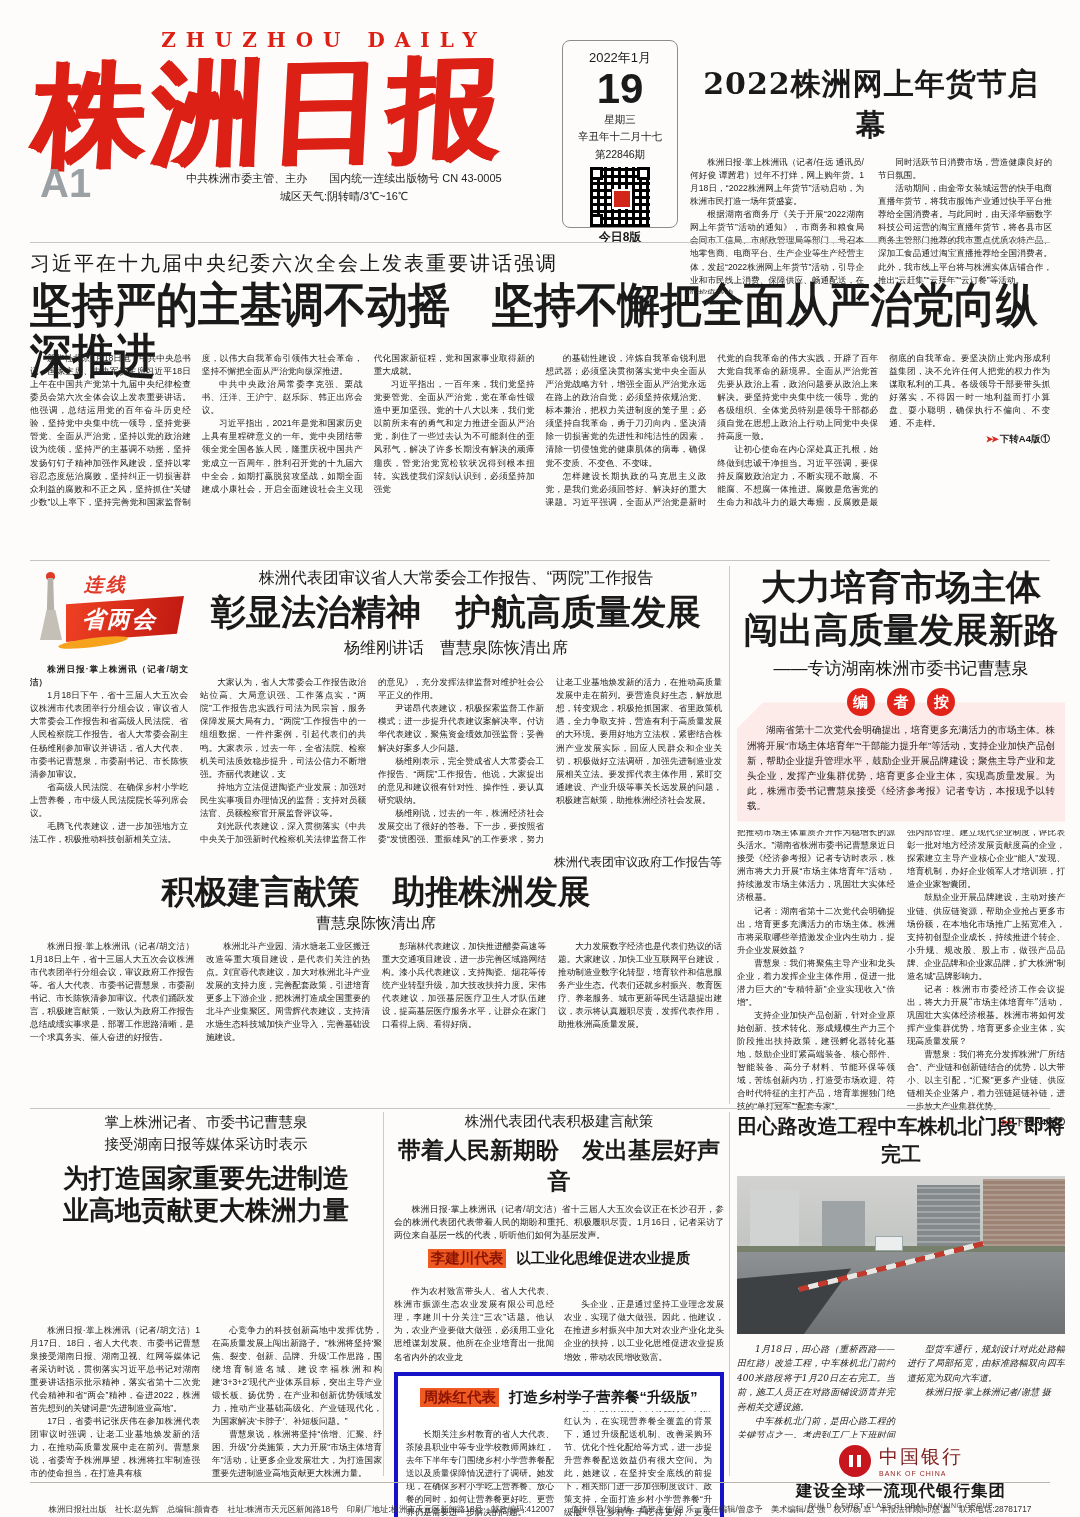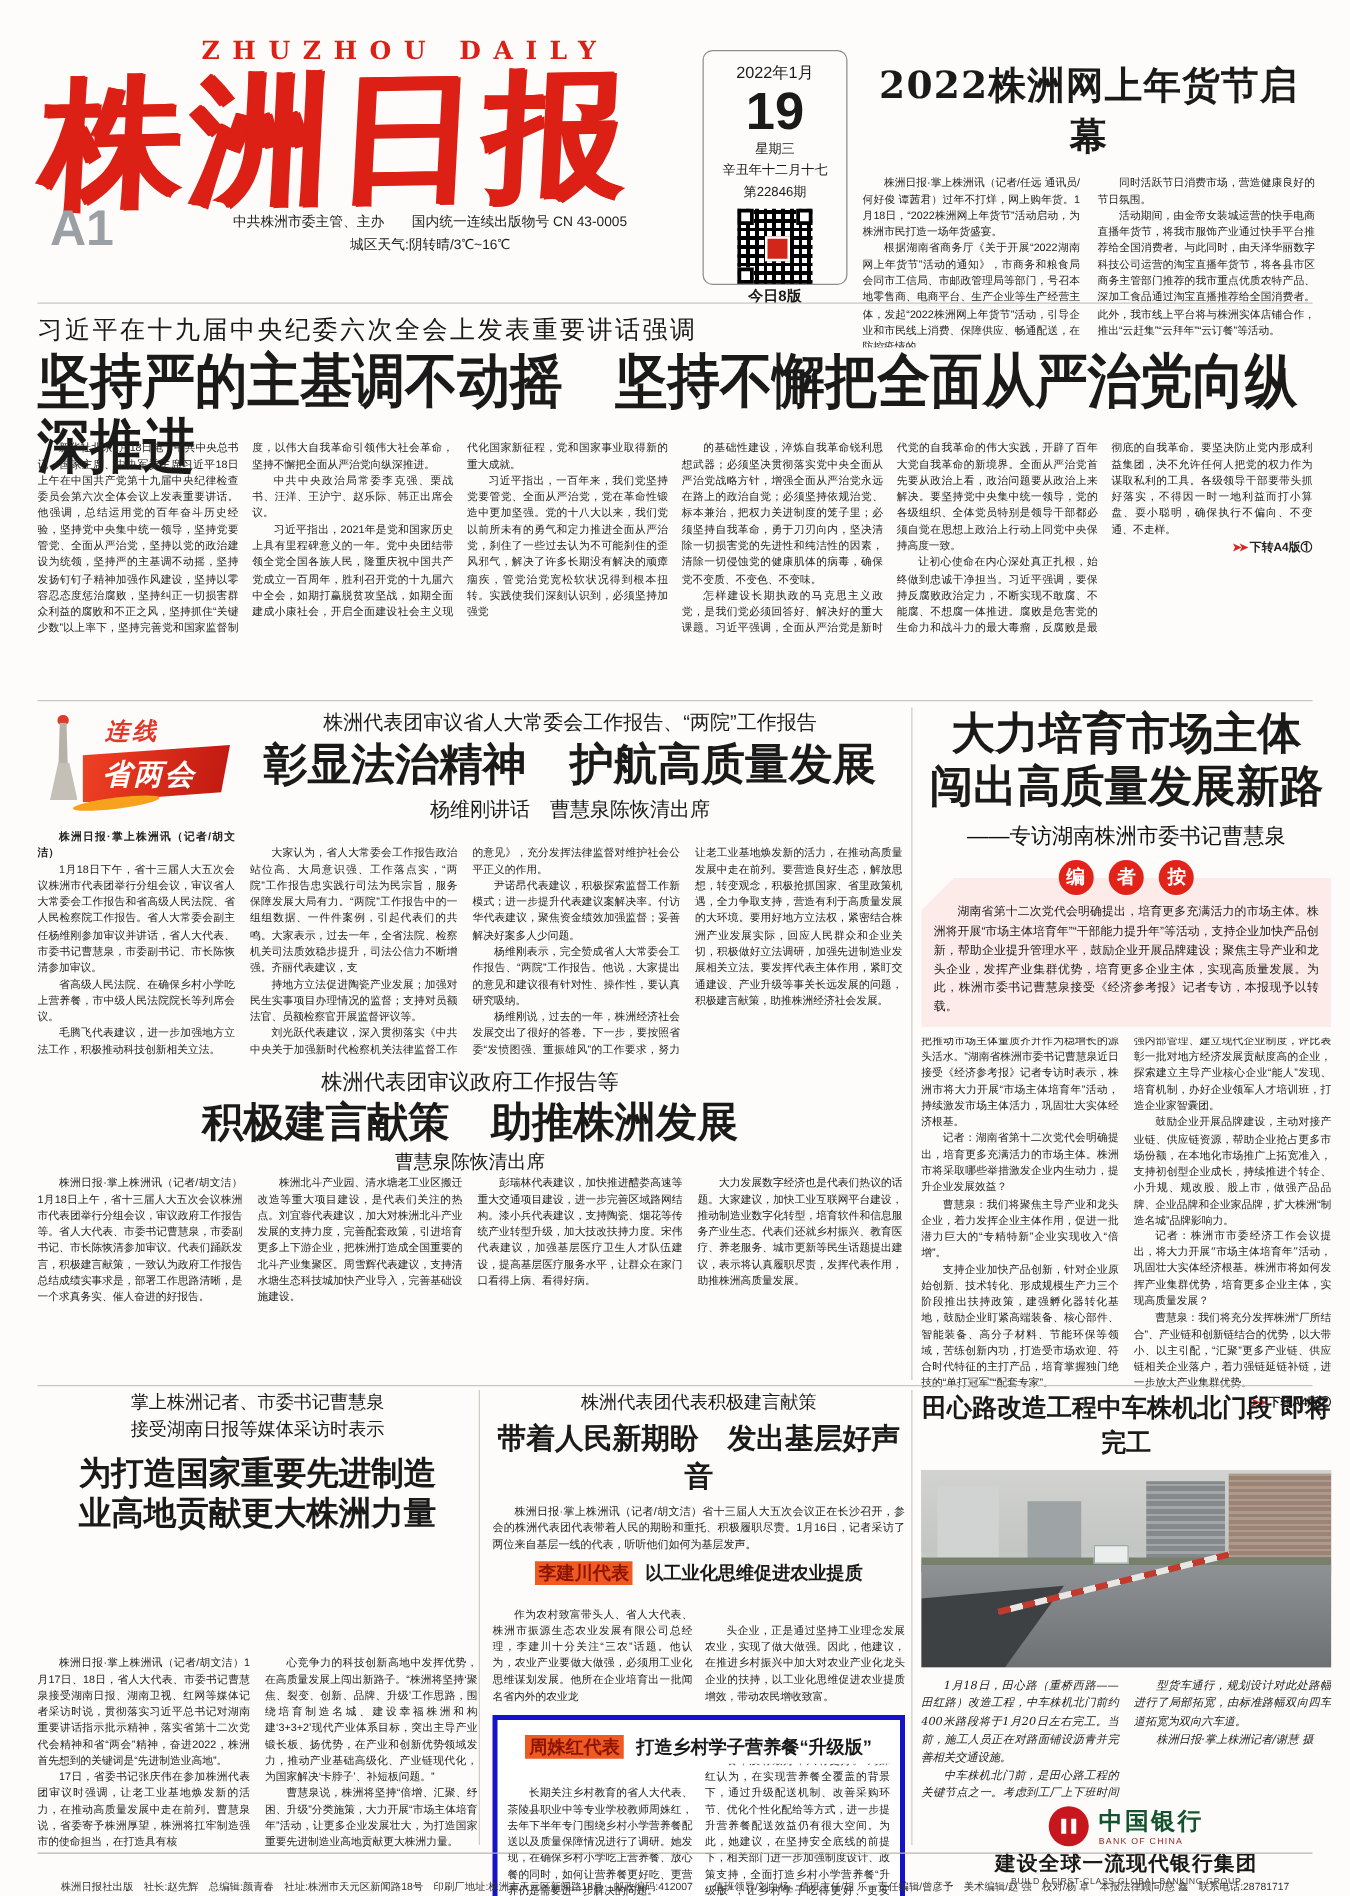--- a/index.html
+++ b/index.html
@@ -32,21 +32,21 @@
   .db-day{font-size:42px;font-weight:bold;line-height:1.05;}
   .db-week,.db-lunar,.db-issue{font-size:10.5px;line-height:1.65;}
   .db-qr{position:relative;width:60px;height:60px;margin:4px auto 2px;
      background:repeating-linear-gradient(90deg,#000 0 3px,rgba(255,255,255,0) 3px 7px),
                 repeating-linear-gradient(0deg,#000 0 3px,#fff 3px 7px);}
   .db-qr .corner{position:absolute;width:13px;height:13px;border:3px solid #000;background:#fff;box-sizing:border-box;}
   .db-qr .c1{left:0;top:0}.db-qr .c2{right:0;top:0}.db-qr .c3{left:0;bottom:0}
   .db-qr .red{position:absolute;left:22px;top:22px;width:16px;height:16px;background:#d3261b;border:2px solid #fff;}
   .db-pages{font-size:12px;font-weight:bold;}
   
-  #topart{position:absolute;left:690px;top:48px;width:362px;height:186px;}
+  #topart{position:absolute;left:690px;top:64px;width:362px;height:186px;}
   .ta-title{font-family:"DejaVu Serif",serif;font-weight:900;font-size:30px;letter-spacing:1px;
             text-align:center;margin:0 0 10px;}
   .ta-cols{display:flex;gap:14px;}
   .ta-col{flex:1;overflow:hidden;height:138px;}
   
   #banner{position:absolute;left:30px;top:250px;width:1020px;text-align:left;}
   .bn-kicker{font-size:20px;letter-spacing:2px;margin:0 0 8px;}
   .bn-headline{font-size:42px;font-weight:900;letter-spacing:0px;margin:0;line-height:1.1;
                font-family:"Liberation Sans",sans-serif;transform:scaleY(1.12);}
   #mainbody{position:absolute;left:30px;top:352px;width:1020px;height:206px;column-count:6;
@@ -71,21 +71,21 @@
            clip-path:polygon(0 18%,100% 0,94% 82%,0 100%);}
   .lx-flag span{position:absolute;left:16px;top:8px;color:#fff;font-size:23px;font-weight:900;
            font-style:italic;letter-spacing:2px;}
   .lx-swoosh{position:absolute;left:26px;top:68px;width:70px;height:9px;background:#f6a21c;
              border-radius:50%;transform:rotate(-7deg);}
   .fz-body{position:absolute;left:0;top:92px;width:692px;height:188px;display:flex;gap:12px;}
   .fz-c1{width:158px;overflow:hidden;}
   .fz-c234{flex:1;column-count:3;column-gap:12px;overflow:hidden;}
   
   .jy-head{position:absolute;left:0;top:288px;width:692px;text-align:center;}
-  .jy-kicker{font-size:17px;margin:0 0 3px;}
+  .jy-kicker{font-size:12px;margin:0 0 3px;text-align:right;}
   .jy-headline{font-size:33px;font-weight:900;margin:0;line-height:1.1;}
   .jy-deck{font-size:15px;margin:4px 0 0;}
   .jy-body{position:absolute;left:0;top:374px;width:692px;height:164px;column-count:4;column-gap:12px;overflow:hidden;}
   
   #interview{position:absolute;left:737px;top:566px;width:328px;height:540px;}
   .iv-headline{font-size:35px;font-weight:900;text-align:center;margin:0;line-height:1.22;}
   .iv-deck{font-size:17px;text-align:center;margin:6px 0 8px;color:#111;}
   .iv-tags{text-align:center;position:relative;z-index:2;margin-bottom:-14px;}
   .iv-tag{display:inline-block;width:28px;height:28px;line-height:28px;border-radius:50%;
           background:#e2231a;color:#fff;font-size:15px;font-weight:bold;margin:0 4px;}
@@ -135,21 +135,21 @@
           font-family:"DejaVu Serif",serif;font-style:italic;font-size:9px;line-height:1.6;}
   .tx-cap .para{text-indent:2em;}
   .tx-col{flex:1;}
   .credit{text-align:left;text-indent:0;font-style:italic;}
   
   #bank{margin-top:6px;text-align:center;}
   .bk-row{display:flex;align-items:center;justify-content:center;gap:8px;}
   .bk-logo{position:relative;width:32px;height:32px;border-radius:50%;background:#c8161e;}
   .bk-logo .sq{position:absolute;left:10px;top:10px;width:12px;height:12px;background:#fff;}
   .bk-logo .bar{position:absolute;left:14px;top:5px;width:4px;height:22px;background:#c8161e;}
-  .bk-cn{font-family:"DejaVu Serif",serif;font-weight:700;font-size:19px;color:#14532d;letter-spacing:2px;}
+  .bk-cn{font-family:"DejaVu Serif",serif;font-weight:400;font-size:19px;color:#7f1d1d;letter-spacing:2px;}
   .bk-en{font-size:7px;color:#8e1e1c;letter-spacing:1px;text-align:left;}
   .bk-slogan{font-size:16.5px;font-weight:900;margin-top:3px;letter-spacing:1px;}
   .bk-slogan-en{font-size:7px;color:#444;letter-spacing:.5px;}
   
   #footer{position:absolute;left:30px;top:1482px;width:1020px;border-top:1px solid #b9b6b0;
           padding-top:21px;font-size:8.3px;color:#333;text-align:center;letter-spacing:0;}
 </style>
 </head>
 <body>
 

